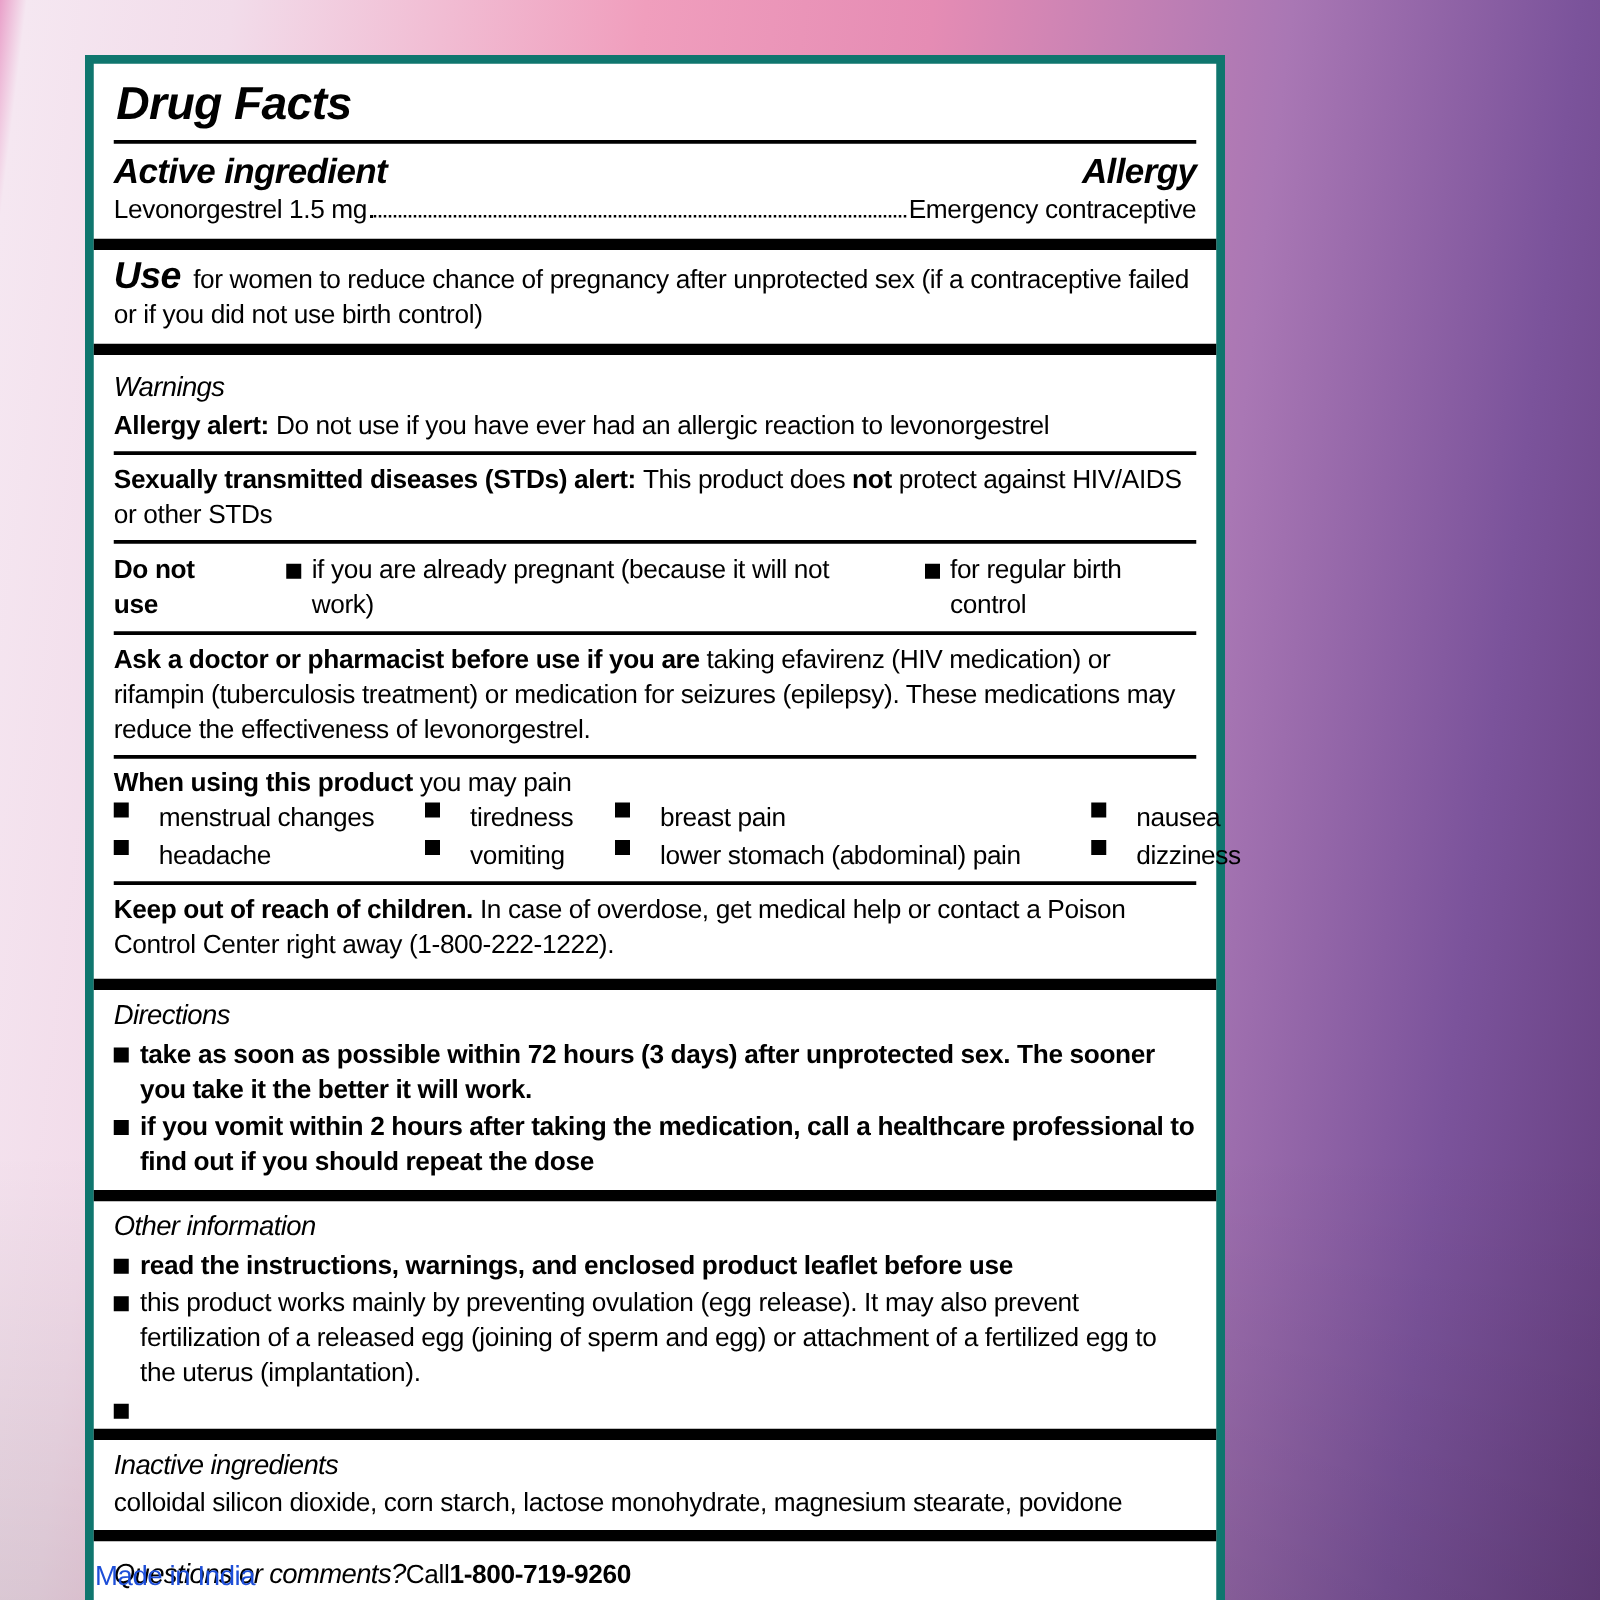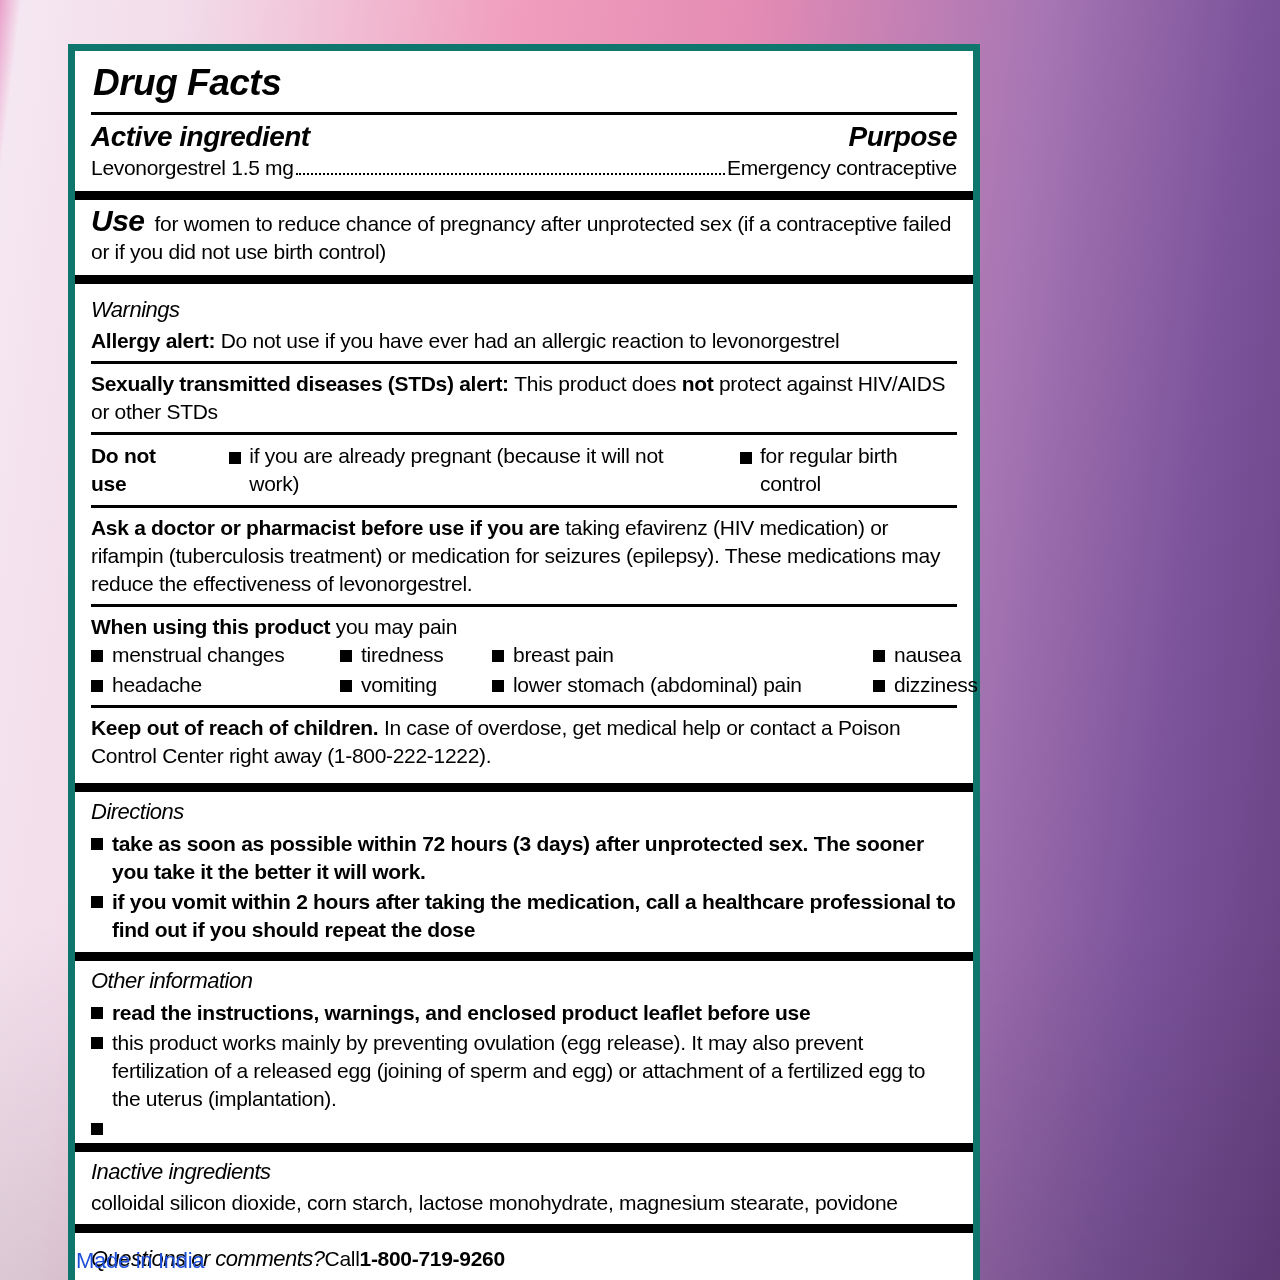--- a/index.html
+++ b/index.html
@@ -45,41 +45,41 @@
   .leader{flex:1;border-bottom:2.5px dotted #000;margin:0 2px 5px 2px;}
   .use-par{padding:2px 0;}
   .use-par .inline-h{font-size:30px;font-weight:bold;font-style:italic;letter-spacing:-0.5px;margin-right:10px;}
   .sub{padding:6px 0;}
   .sub + .sub{border-top:3px solid #000;}
   .sq{display:inline-block;width:12px;height:12px;background:#000;flex:0 0 12px;}
   .dnu-row{display:flex;align-items:baseline;gap:36px;padding:1px 0;}
   .dnu-item{display:flex;align-items:baseline;gap:8px;}
   .dnu-item .sq{position:relative;top:1px;}
   .sym-grid{display:grid;grid-template-columns:249px 152px 381px auto;row-gap:2px;}
-  .sym-cell{display:flex;align-items:center;gap:9px;}
+  .sym-cell{display:flex;align-items:flex-start;gap:24px;}
   .sym-cell .sq{position:relative;top:1px;}
   .bullet-row{display:flex;gap:9px;padding:1px 0;}
   .bullet-row .sq{margin-top:8px;}
   .q-row{display:flex;align-items:baseline;padding:6px 0 8px 0;}
   .footer-note{
     position:absolute;left:76px;top:1248px;
     font-size:22px;letter-spacing:-0.3px;color:#1d4ed8;
   }
 </style>
 </head>
 <body>
 
 <div class="label-box">
 
   <div class="section">
     <div class="title">Drug Facts</div>
     <hr class="rule">
     <div class="head-row">
       <span class="h2">Active ingredient</span>
-      <span class="h2">Purpose</span>
+      <span class="h2">Allergy</span>
     </div>
     <div class="ing-row">
       <span class="body">Levonorgestrel 1.5 mg</span>
       <span class="leader"></span>
       <span class="body">Emergency contraceptive</span>
     </div>
   </div>
 
   <div class="section">
     <div class="body use-par">

